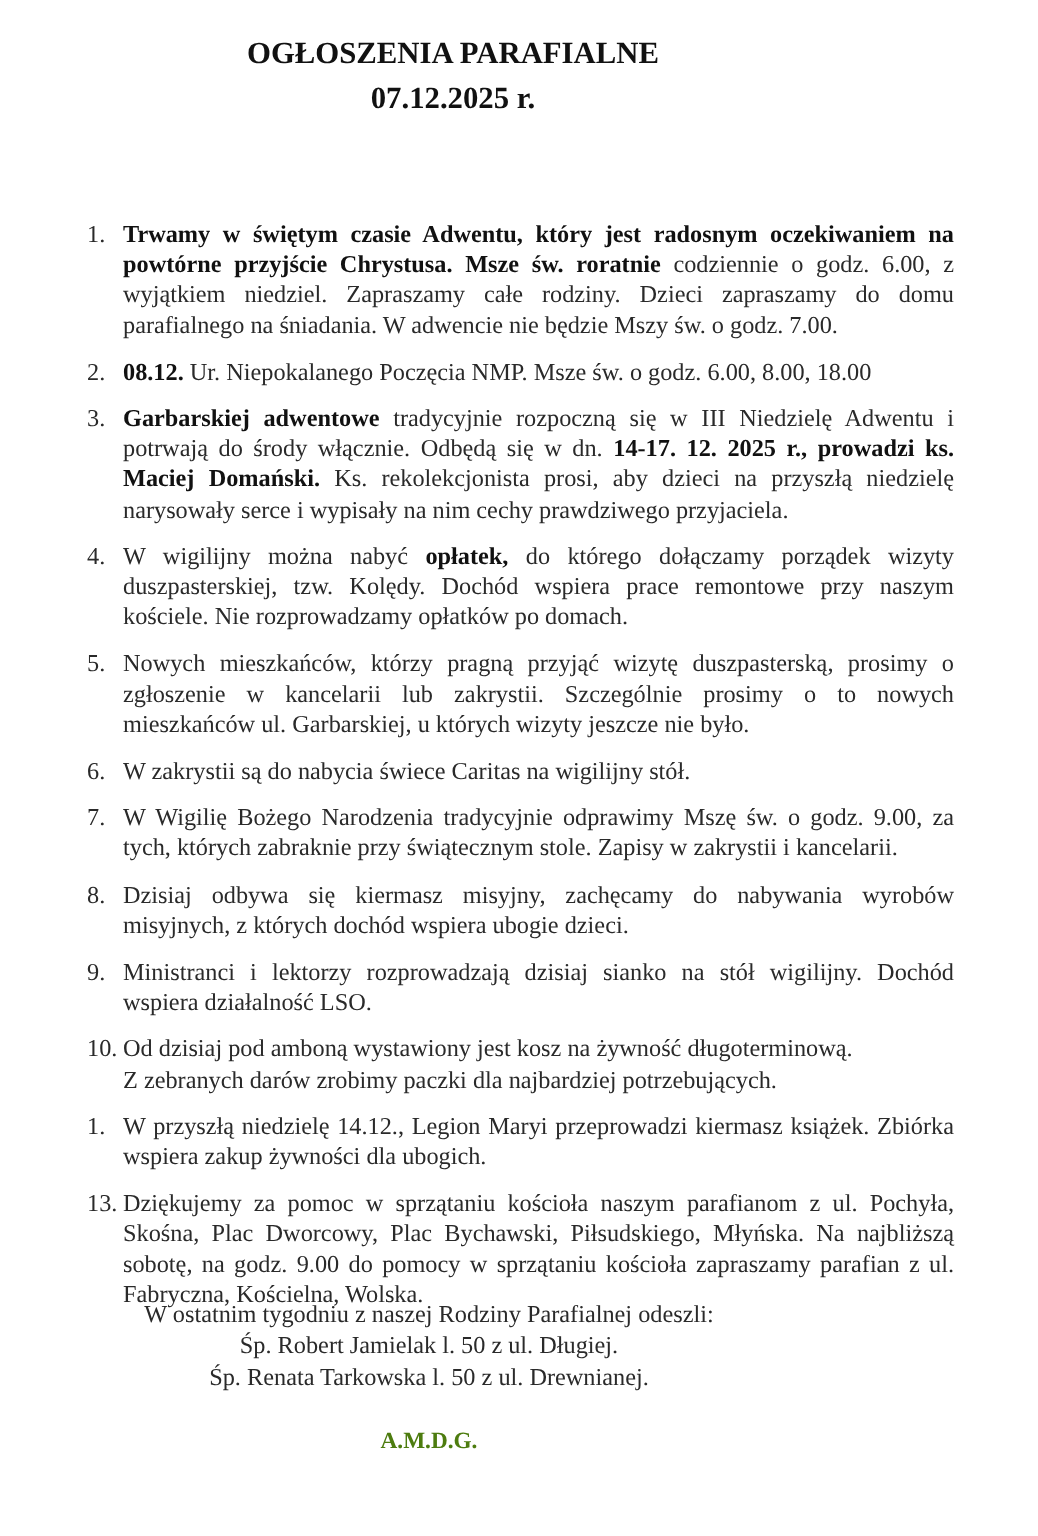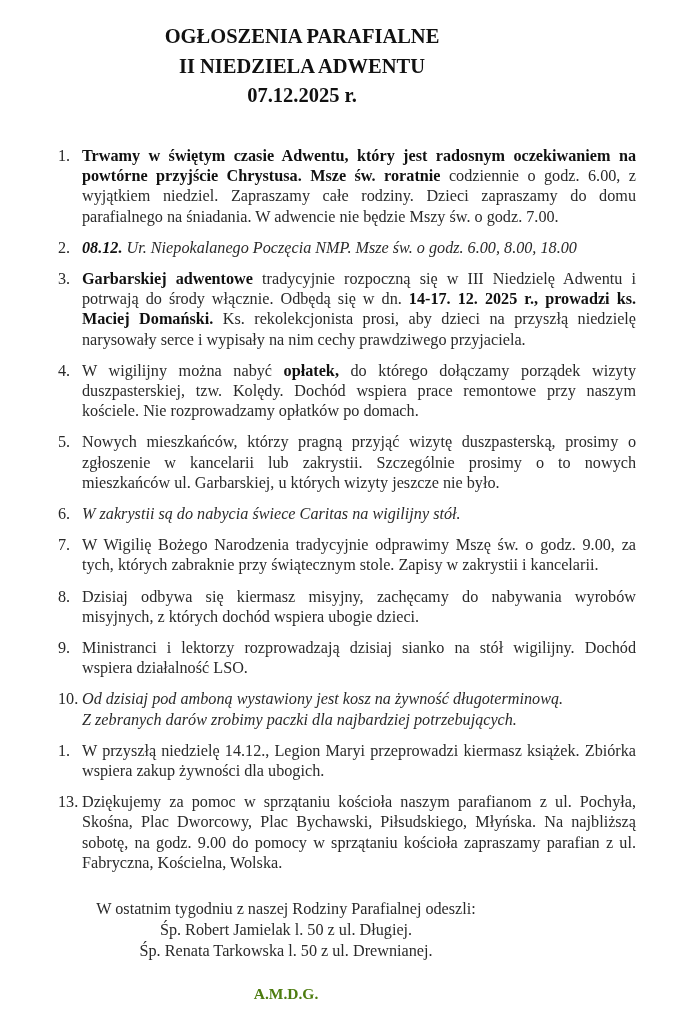--- a/index.html
+++ b/index.html
@@ -14,34 +14,33 @@
   }
   .header div { white-space:nowrap; }
   .list {
     position:absolute; top:146px; left:58px; width:578px;
     font-size:16.2px; line-height:20.2px;
   }
   .item { position:relative; padding-left:24px; margin-bottom:11px; }
   .num { position:absolute; left:0; top:0; color:#2a2a2a; }
   .num.two { left:0; }
   .body { text-align:justify; }
-  .body.left { text-align:left;font-style:italic; }
+  .body.left { text-align:left; }
   .body b { color:#111; font-weight:bold; }
   .footer {
-    position:absolute; top:899px; left:0; width:572px; text-align:center;
+    position:absolute; top:866px; left:0; width:572px; text-align:center;
     font-size:16.2px; line-height:21px; color:#2a2a2a;
   }
   .amdg { margin-top:21px; font-weight:bold; color:#4d7c0f; font-size:15.5px; }
 </style>
 </head>
 <body>
 
 <div class="header">
   <div>OGŁOSZENIA PARAFIALNE</div>
-  <div>II NIEDZIELA ADWENTU</div>
   <div>07.12.2025 r.</div>
 </div>
 
 <div class="list">
 
   <div class="item">
     <span class="num">1.</span>
     <div class="body"><b>Trwamy w świętym czasie Adwentu, który jest radosnym oczekiwaniem na powtórne przyjście Chrystusa. Msze św. roratnie</b><span> codziennie o godz. 6.00, z wyjątkiem niedziel. Zapraszamy całe rodziny. Dzieci zapraszamy do domu parafialnego na śniadania. W adwencie nie będzie Mszy św. o godz. 7.00.</span></div>
   </div>
 

